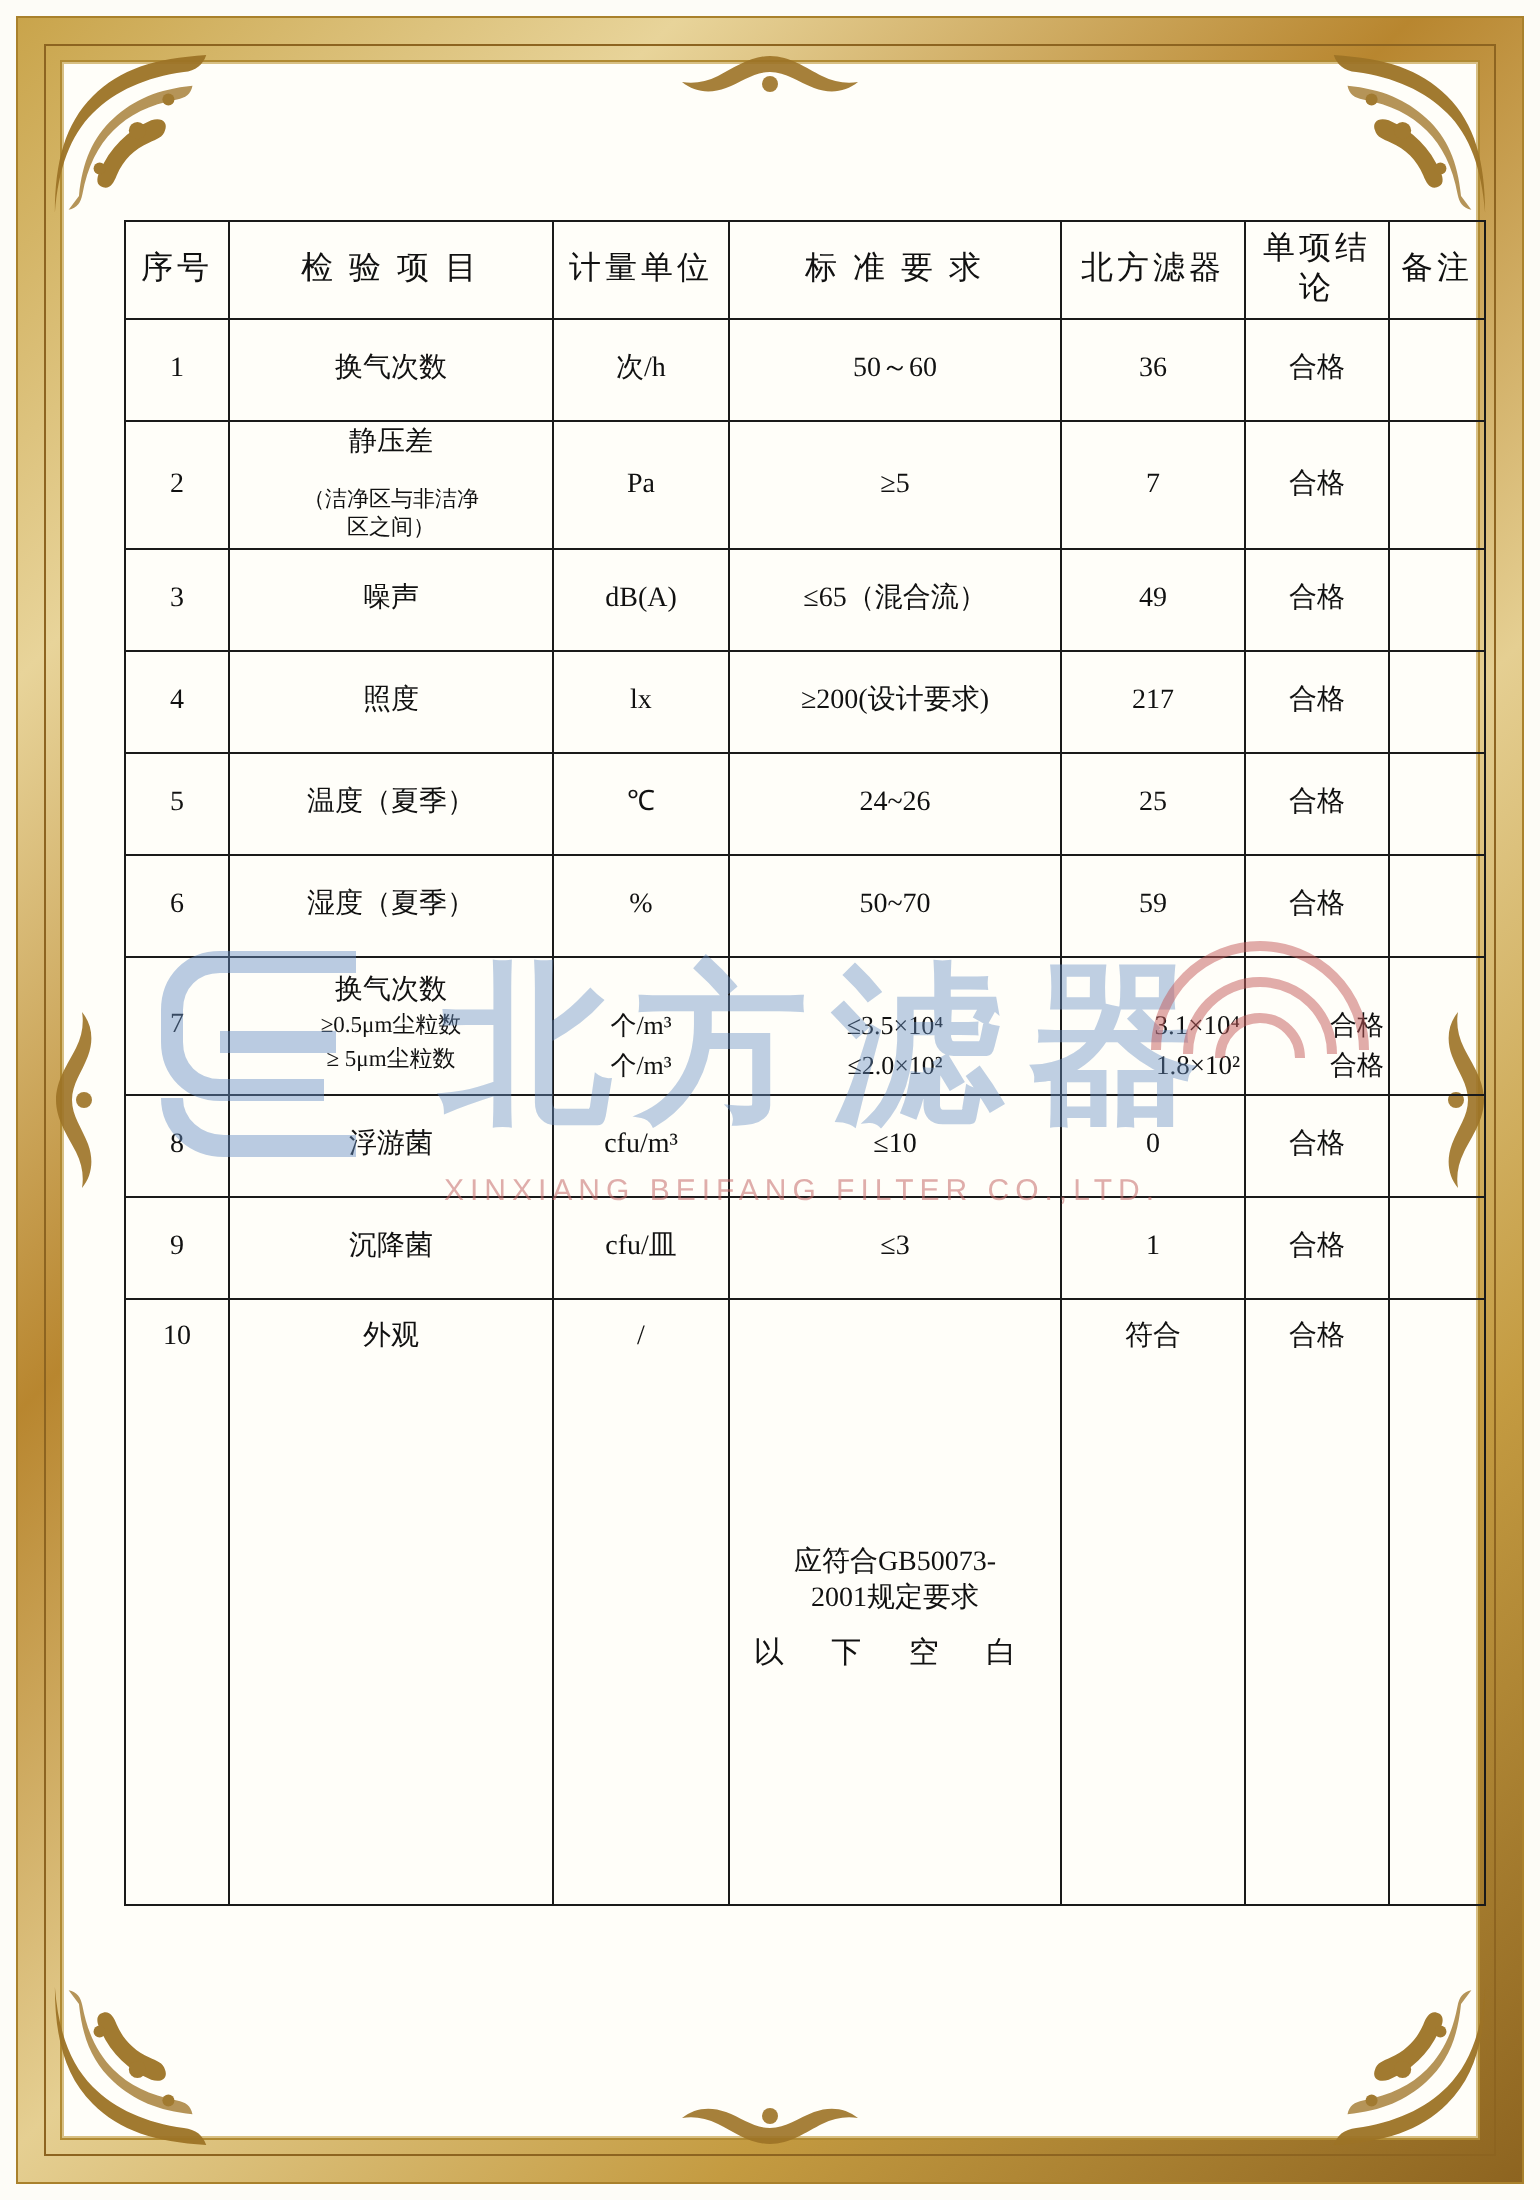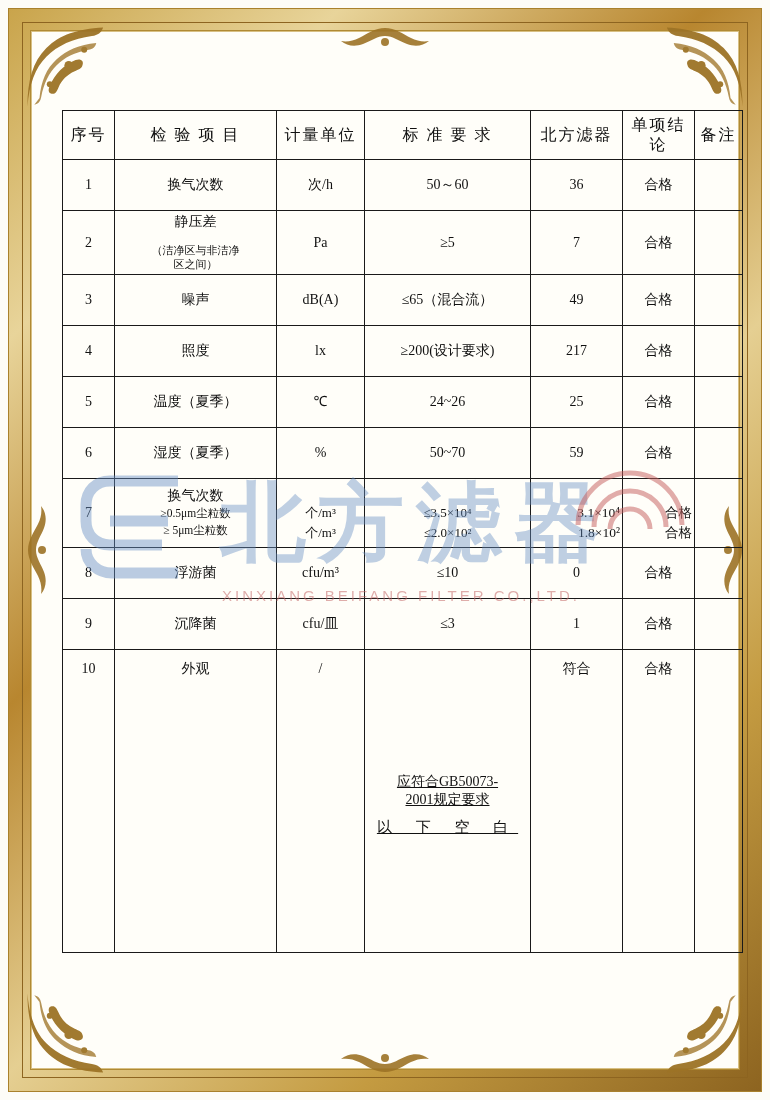--- a/index.html
+++ b/index.html
@@ -124,21 +124,21 @@
   .std-line  { display:block; font-size: 13px; line-height: 1.5; font-family: Liberation Serif, serif; }
   .res-line  { display:block; font-size: 13.5px; line-height: 1.5; text-align: right; }
   .row-tall td { height: 46px; }
   .row-xtall td { height: 64px; }
   .row-multi td { height: 58px; }
   .blank-note {
     letter-spacing: 10px;
     font-size: 15px;
     padding-top: 10px;
   }
-  td.blank-cell { height: 290px; vertical-align: top; text-decoration: underline; }
+  td.blank-cell { height: 290px; vertical-align: top; }
   td.tall-blank { height: 290px; }
 
   
   .watermark {
     position: absolute;
     left: 70px;
     top: 455px;
     width: 620px;
     height: 190px;
     pointer-events: none;

